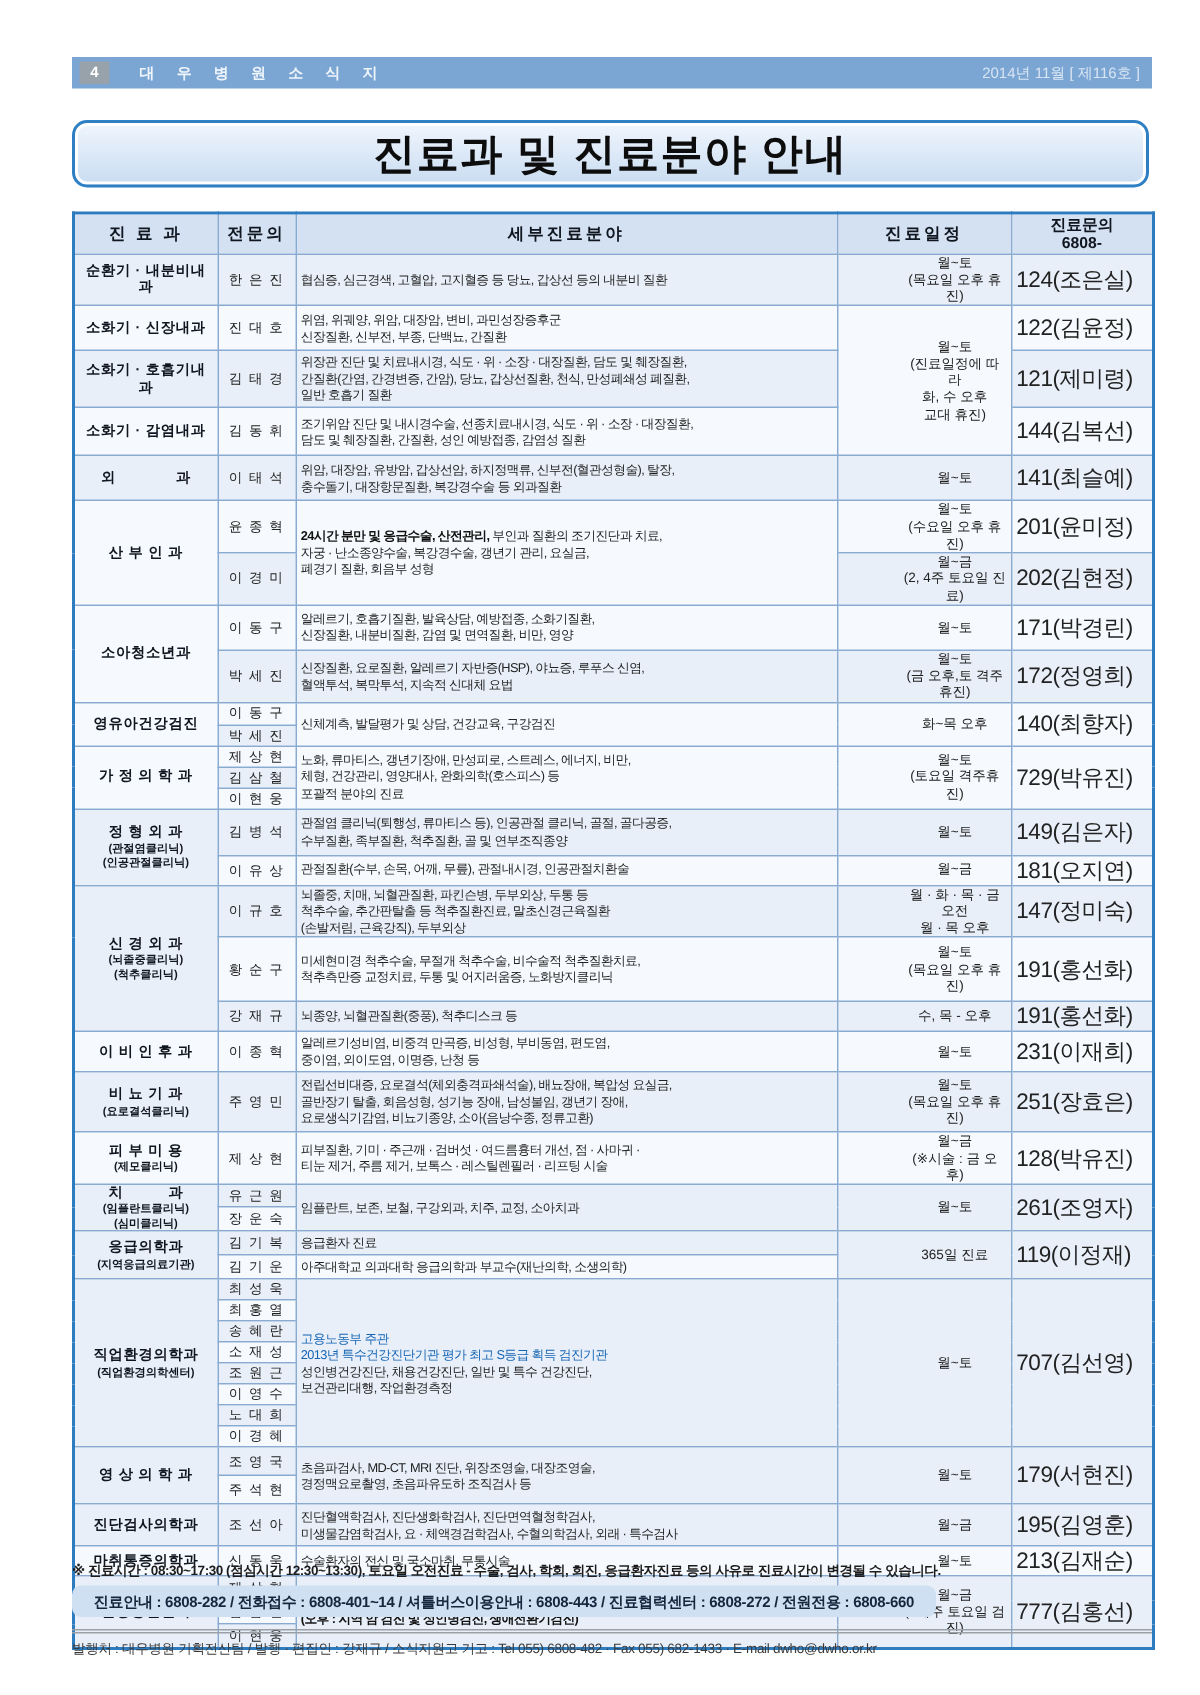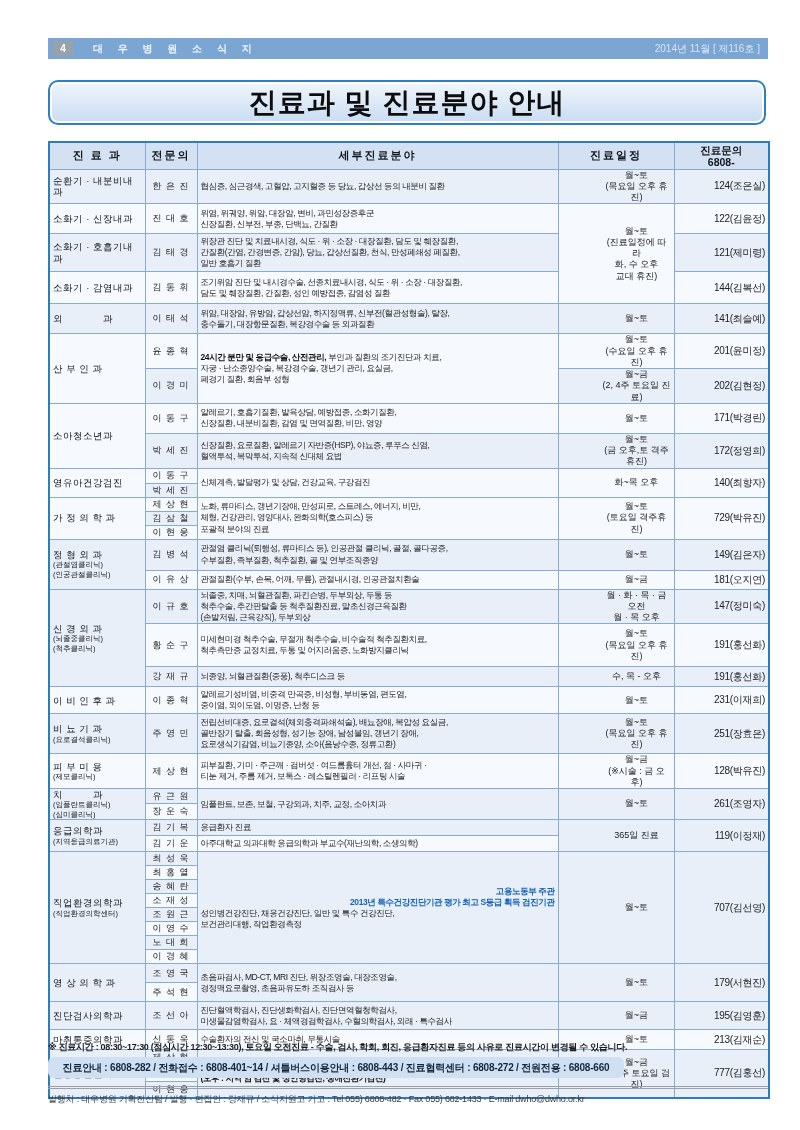--- a/index.html
+++ b/index.html
@@ -17,28 +17,28 @@
     background:linear-gradient(#f0f6fd,#c9dcf1);box-shadow:inset 0 0 0 2px #ffffff;
     display:flex;align-items:center;justify-content:center;font-size:28px;font-weight:bold;color:#0d0d0d;letter-spacing:1px;}
   
   .tbl-wrap{position:absolute;left:48px;top:141px;}
   table{border-collapse:collapse;table-layout:fixed;width:720px;border:2px solid #2e7cc0;}
   th,td{border:1px solid #8aabd1;padding:0 3px;overflow:hidden;vertical-align:middle;}
   th{background:#d4e1f2;font-size:11px;font-weight:bold;color:#10161f;letter-spacing:2px;}
   th.telh{letter-spacing:0;font-size:10.5px;line-height:1.15;margin-top:26px;}
   tr.a>td{background:#e8eff9;}
   tr.b>td{background:#f6f9fd;}
-  td.dept{background:#cbd9ee;text-align:left;font-weight:normal;color:#10161f;font-size:9.5px;letter-spacing:0.5px;line-height:1.2;}
+  td.dept{background:#cbd9ee;text-align:center;font-weight:bold;color:#10161f;font-size:9.5px;letter-spacing:0.5px;line-height:1.2;}
   td.dept .dsub{font-size:7.5px;letter-spacing:0;white-space:pre-line;line-height:1.25;}
   td.doc{text-align:center;font-size:9px;letter-spacing:1px;color:#222;}
   td.f{font-size:8.5px;letter-spacing:-0.4px;line-height:1.3;white-space:pre-line;color:#222;}
   td.sch{text-align:center;font-size:9px;white-space:pre-line;line-height:1.25;color:#222;padding-left:44px;}
-  td.tel{text-align:right;font-size:10px;letter-spacing:-0.3px;color:#222;}
+  td.tel{text-align:left;font-size:15px;letter-spacing:-0.3px;color:#222;}
   .lead-bold{font-weight:bold;color:#111;}
-  .blue-bold{color:#1464b4;font-weight:bold;white-space:pre-line;text-align:right;}
+  .blue-bold{color:#1464b4;font-weight:normal;white-space:pre-line;}
   .f2-bold{font-weight:bold;color:#111;}
   
   .footnote{position:absolute;left:48px;top:1041px;width:720px;font-size:9px;font-weight:bold;color:#1c1c1c;letter-spacing:-0.3px;}
   .contactbar{position:absolute;left:48px;top:1057px;width:576px;height:21px;background:#cfe0f2;border-radius:6px;
     display:flex;align-items:center;justify-content:center;font-size:10px;font-weight:bold;color:#14273d;letter-spacing:-0.2px;}
   .publine{position:absolute;left:48px;top:1086px;width:720px;border-top:3px double #9aa0a6;padding-top:4px;
     font-size:9px;color:#3a3a3a;text-align:left;letter-spacing:-0.2px;}
 </style>
 </head>
 <body>

